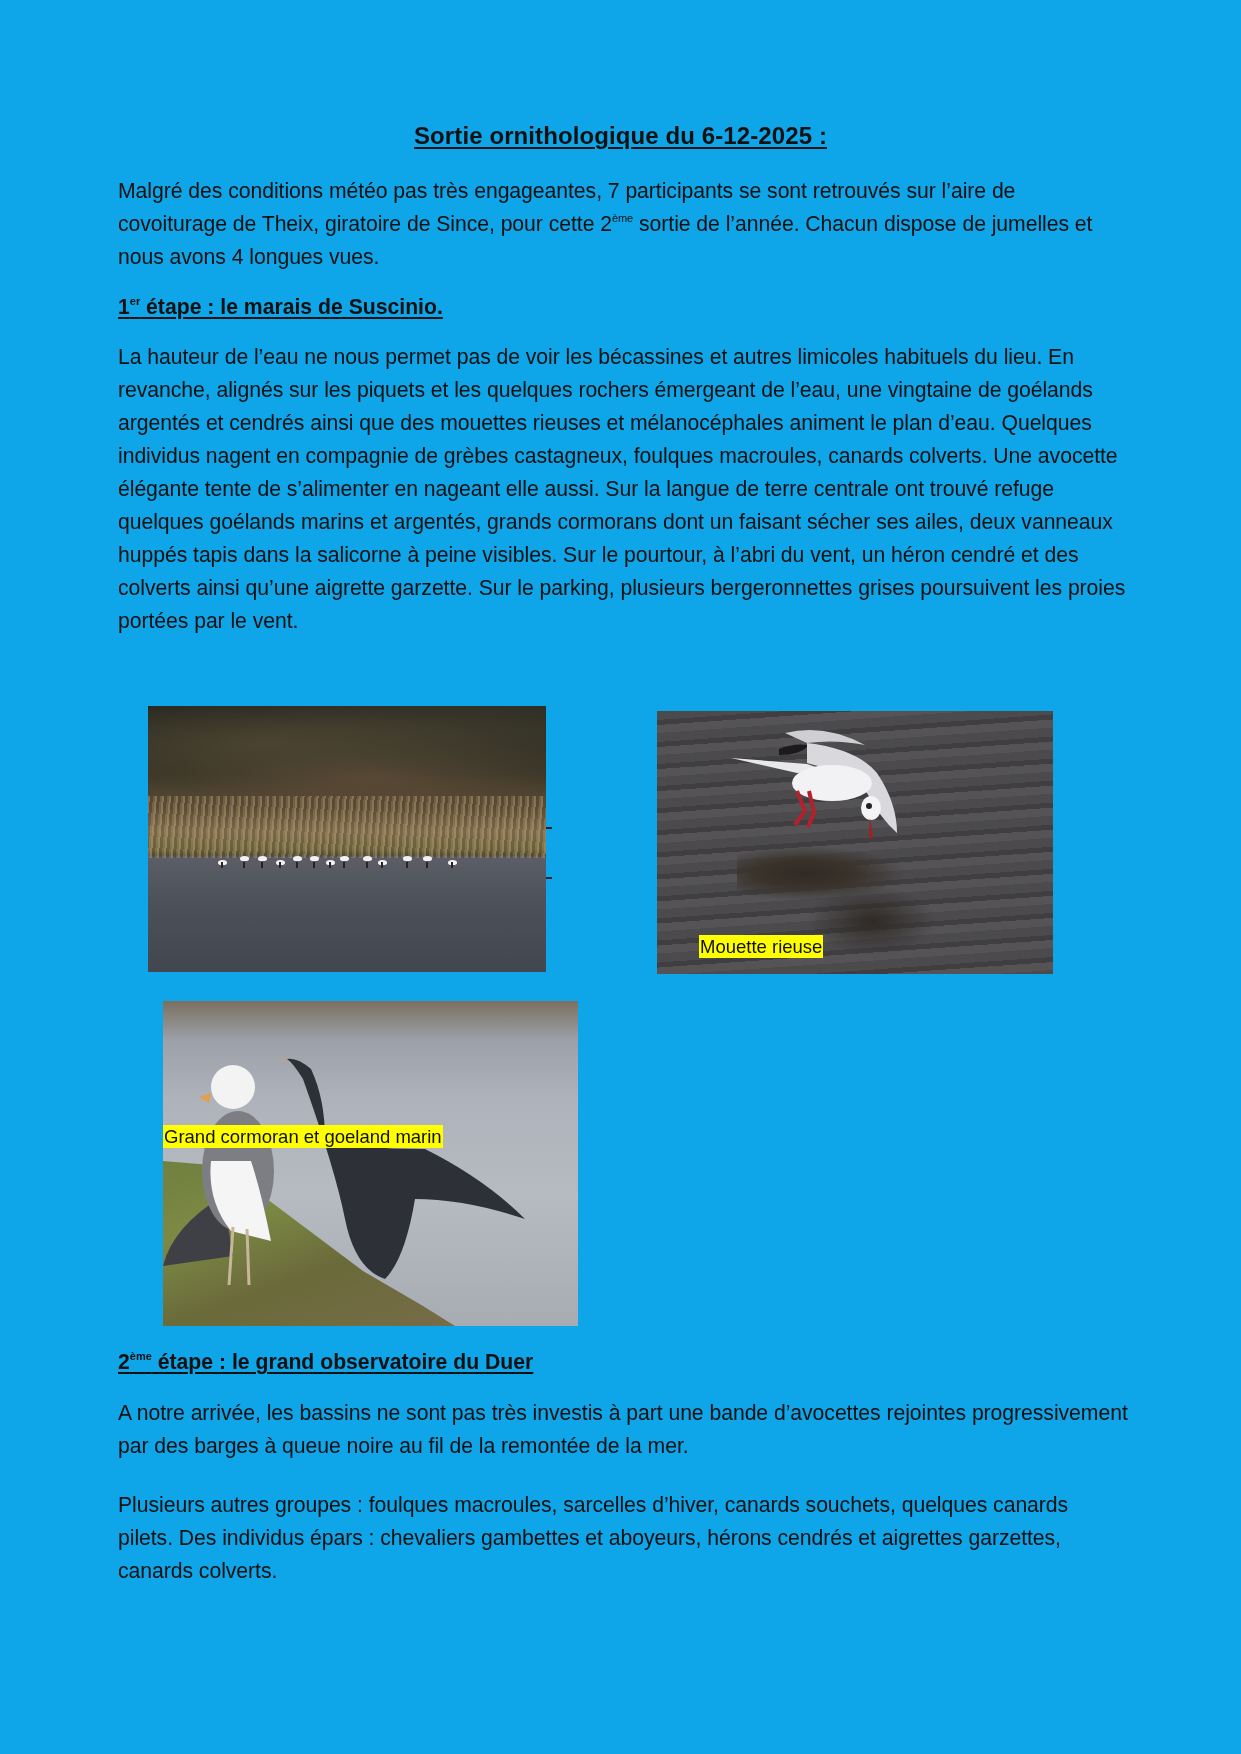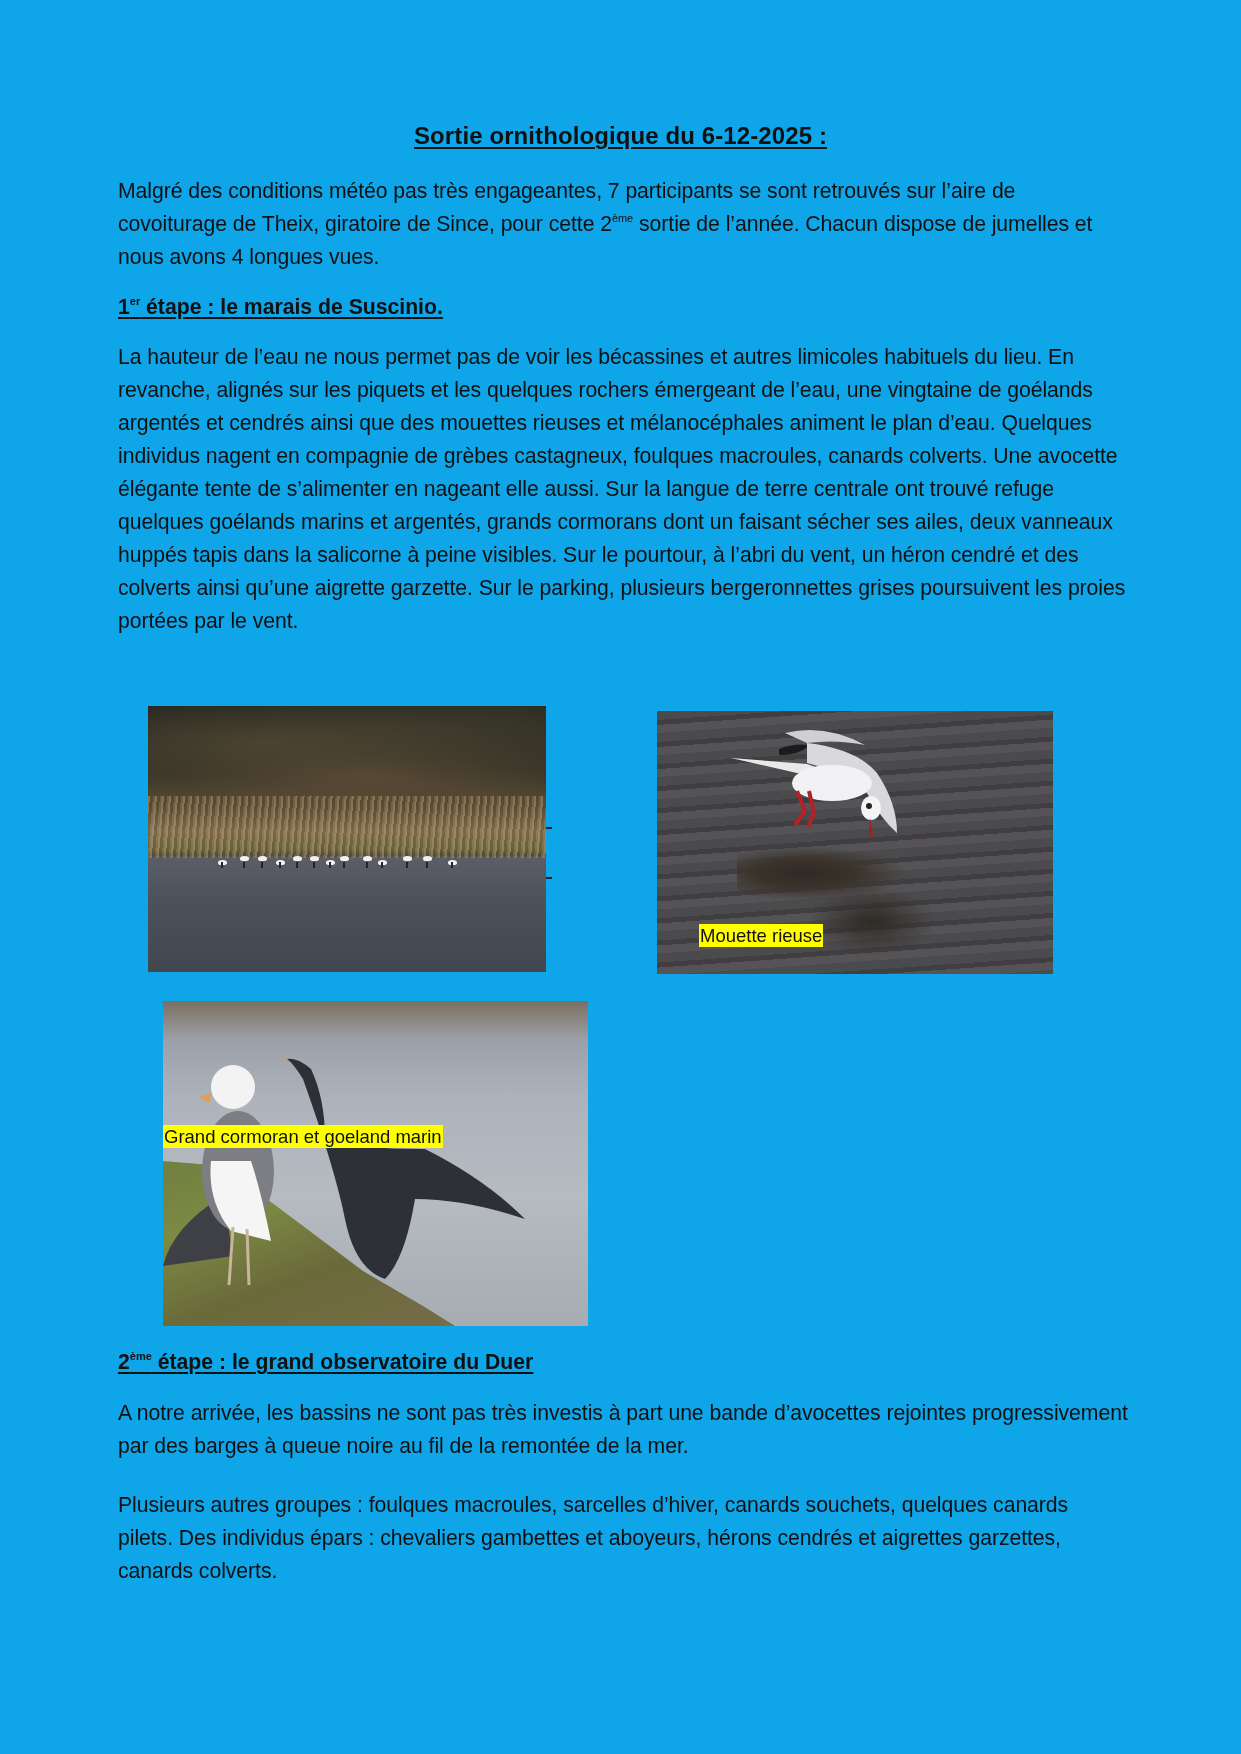--- a/index.html
+++ b/index.html
@@ -37,21 +37,21 @@
   
   #p2 { left: 657px; top: 711px; width: 396px; height: 263px;
         background: repeating-linear-gradient(176deg, #4b4a4d 0 9px, #403e41 9px 14px, #555356 14px 22px); }
   #p2 .splash { position: absolute; left: 80px; top: 135px; width: 170px; height: 55px;
         background: radial-gradient(ellipse at 40% 50%, #2f2a25 0%, #3a332b 35%, transparent 70%); }
   #p2 .splash2 { position: absolute; left: 150px; top: 175px; width: 130px; height: 70px;
         background: radial-gradient(ellipse at 50% 50%, #2f2a25 0%, transparent 70%); }
 
   
   #p3 { left: 163px; top: 1001px; width: 415px; height: 325px;
-        background: linear-gradient(180deg, #7a7060 0%, #9ca0a8 12%, #aeb3bb 30%, #b6bac1 60%, #a7acb2 100%); padding-left: 10px; }
+        background: linear-gradient(180deg, #7a7060 0%, #9ca0a8 12%, #aeb3bb 30%, #b6bac1 60%, #a7acb2 100%); }
   #p3 .grass { position: absolute; left: 0; top: 120px; width: 370px; height: 210px;
         background: linear-gradient(160deg, #6c7a3e 0%, #7c8a44 35%, #6a6a3a 60%, #7b6d4d 100%);
         clip-path: polygon(0 40px, 60px 45px, 120px 90px, 200px 150px, 260px 185px, 300px 210px, 0 210px); }
 
   
   #p4 { left: 598px; top: 1000px; width: 499px; height: 326px;
         background: repeating-linear-gradient(100deg, #a58f7c 0 3px, #b39c86 3px 6px, #927c6a 6px 8px, #bda690 8px 11px); }
   #p4 .dark { position: absolute; left: 0; top: 185px; width: 100%; height: 100px;
         background: radial-gradient(ellipse at 20% 40%, rgba(90,60,45,0.55) 0%, transparent 60%),
                     radial-gradient(ellipse at 80% 50%, rgba(70,50,40,0.5) 0%, transparent 55%); }
@@ -116,21 +116,21 @@
       <path d="M122 38 q14 -6 30 -4 q-8 10 -30 10 z" fill="#1b1b1d"></path>
       <path d="M128 22 q40 -10 80 12 q-30 -6 -58 -2 z" fill="#cfcfd3"></path>
       <path d="M150 32 q50 6 70 30 q20 30 20 60 q-16 -14 -30 -40 q-20 -20 -60 -30 z" fill="#d9d9dd"></path>
       <ellipse cx="175" cy="72" rx="40" ry="18" fill="#f2f2f4"></ellipse>
       <ellipse cx="214" cy="97" rx="10" ry="12" fill="#f4f4f6"></ellipse>
       <circle cx="212" cy="95" r="3" fill="#222"></circle>
       <path d="M213 107 l3 20 l-4 0 z" fill="#a41e24"></path>
       <path d="M140 80 l8 20 l-10 14" stroke="#b3212a" stroke-width="4" fill="none"></path>
       <path d="M152 80 l5 22 l-6 14" stroke="#b3212a" stroke-width="4" fill="none"></path>
     </svg>
-    <span class="caption" style="left:42px; top:213px;text-align:center;">Mouette rieuse</span>
+    <span class="caption" style="left:42px; top:224px;text-align:center;">Mouette rieuse</span>
   </div>
 
   <div class="photo" id="p3">
     <div class="grass"></div>
     <svg width="369" height="325" style="position:absolute;left:0;top:0;">
       <path d="M0 265 q10 -40 60 -70 l10 60 z" fill="#3f4046"></path>
       <ellipse cx="75" cy="170" rx="36" ry="60" fill="#7c7e84"></ellipse>
       <path d="M48 160 q-4 40 20 70 l40 10 q-10 -50 -20 -80 z" fill="#f5f5f5"></path>
       <circle cx="70" cy="86" r="22" fill="#f3f3f3"></circle>
       <path d="M48 92 l-12 4 l10 6 z" fill="#e0a050"></path>

